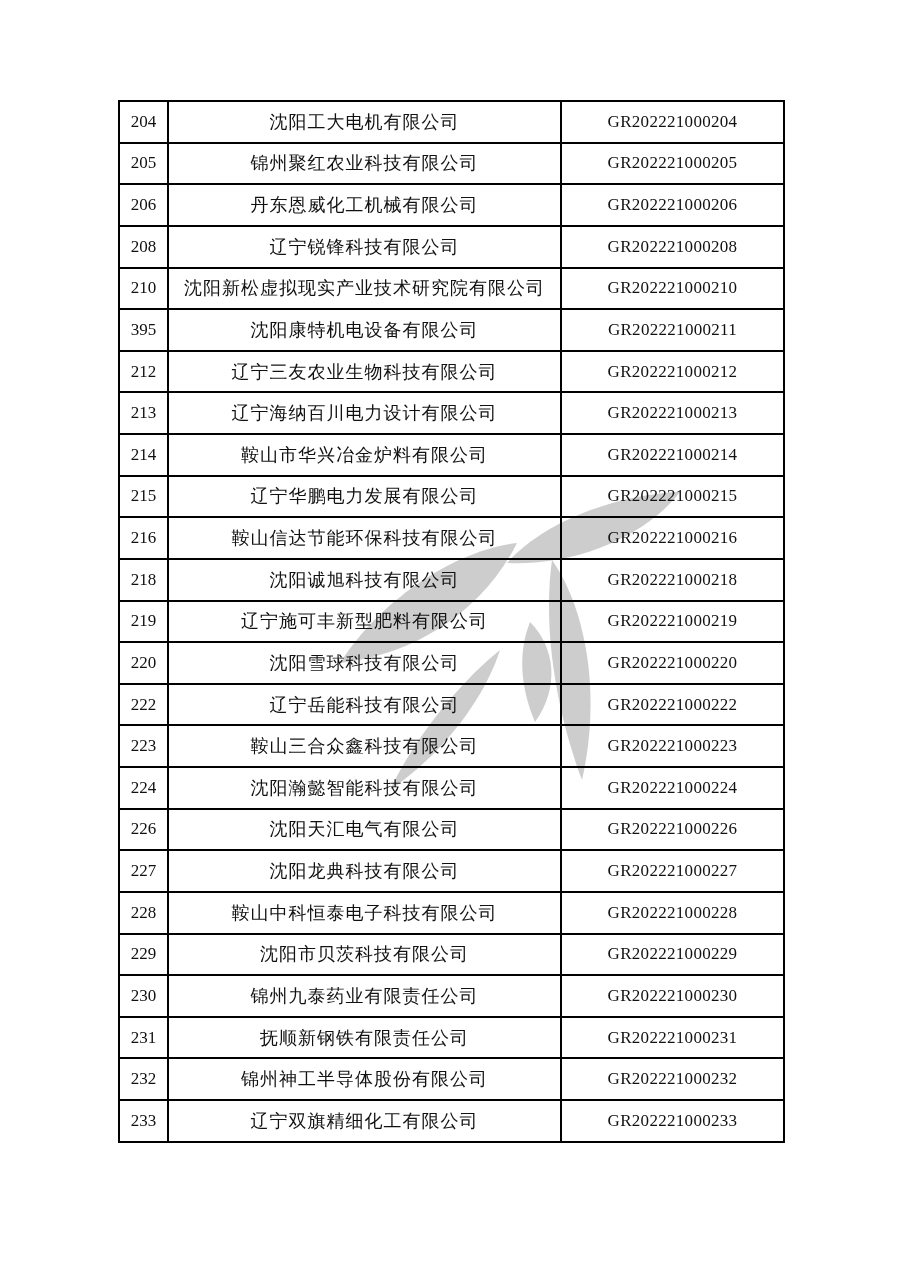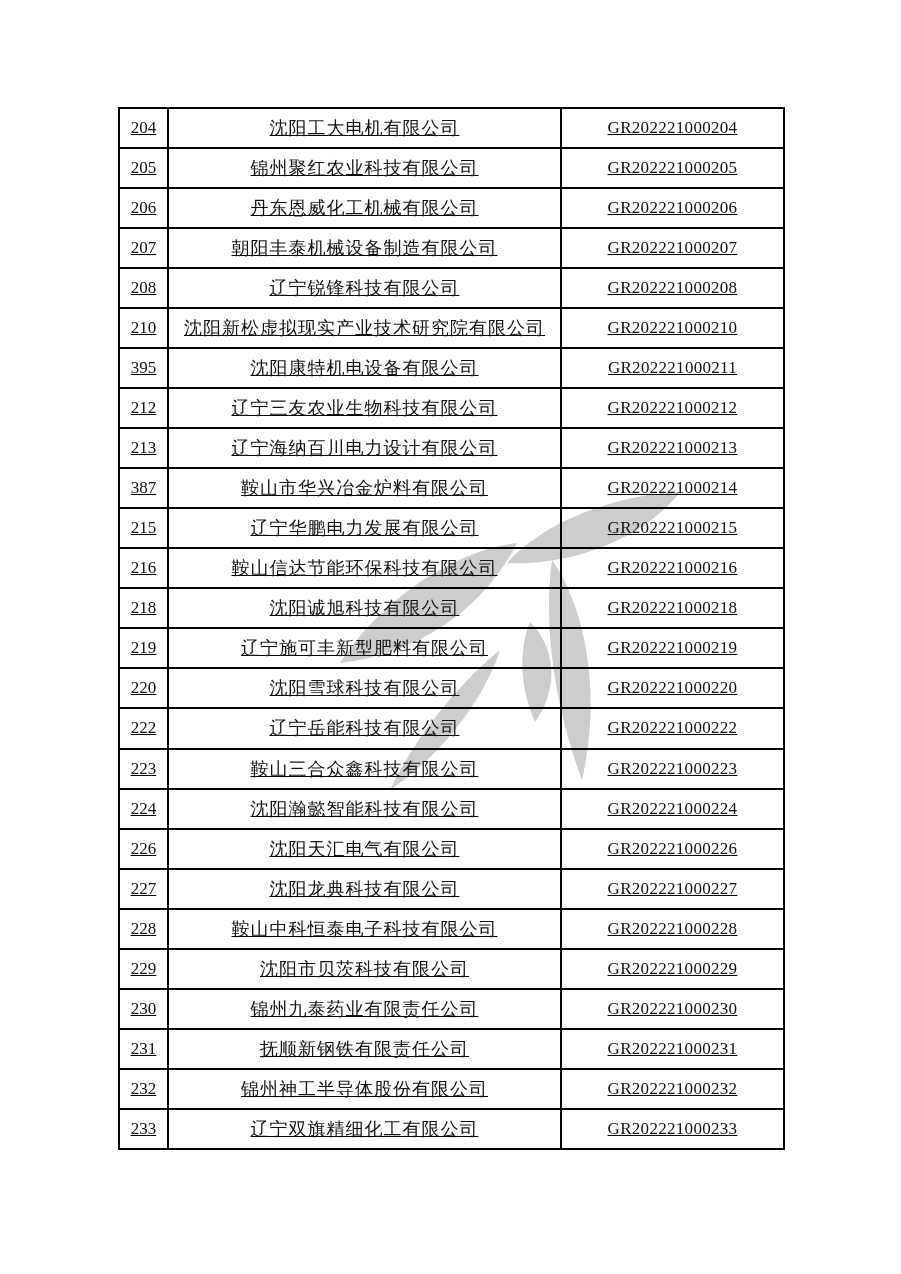--- a/index.html
+++ b/index.html
@@ -21,28 +21,27 @@
     left: 330px;
     top: 482px;
     width: 360px;
     height: 320px;
     z-index: 0;
     opacity: 0.9;
   }
   table.cert-table {
     position: absolute;
     left: 118px;
-    top: 107px;
+    top: 100px;
     width: 665px;
     height: 1043px;
     border-collapse: collapse;
     table-layout: fixed;
     z-index: 1;
     background: transparent;
-    text-decoration: underline;
   }
   table.cert-table td {
     border: 2px solid #000000;
     text-align: center;
     vertical-align: middle;
     padding: 0 2px;
     color: #111111;
     background: transparent;
     overflow: hidden;
     white-space: nowrap;
@@ -98,25 +97,20 @@
           <td class="col-company">锦州聚红农业科技有限公司</td>
           <td class="col-code">GR202221000205</td>
         </tr>
 
         <tr>
           <td class="col-no">206</td>
           <td class="col-company">丹东恩威化工机械有限公司</td>
           <td class="col-code">GR202221000206</td>
         </tr>
 
-        <tr>
-          <td class="col-no">207</td>
-          <td class="col-company">朝阳丰泰机械设备制造有限公司</td>
-          <td class="col-code">GR202221000207</td>
-        </tr>
 
         <tr>
           <td class="col-no">208</td>
           <td class="col-company">辽宁锐锋科技有限公司</td>
           <td class="col-code">GR202221000208</td>
         </tr>
 
 
         <tr>
           <td class="col-no">210</td>
@@ -136,21 +130,21 @@
           <td class="col-code">GR202221000212</td>
         </tr>
 
         <tr>
           <td class="col-no">213</td>
           <td class="col-company">辽宁海纳百川电力设计有限公司</td>
           <td class="col-code">GR202221000213</td>
         </tr>
 
         <tr>
-          <td class="col-no">387</td>
+          <td class="col-no">214</td>
           <td class="col-company">鞍山市华兴冶金炉料有限公司</td>
           <td class="col-code">GR202221000214</td>
         </tr>
 
         <tr>
           <td class="col-no">215</td>
           <td class="col-company">辽宁华鹏电力发展有限公司</td>
           <td class="col-code">GR202221000215</td>
         </tr>
 

